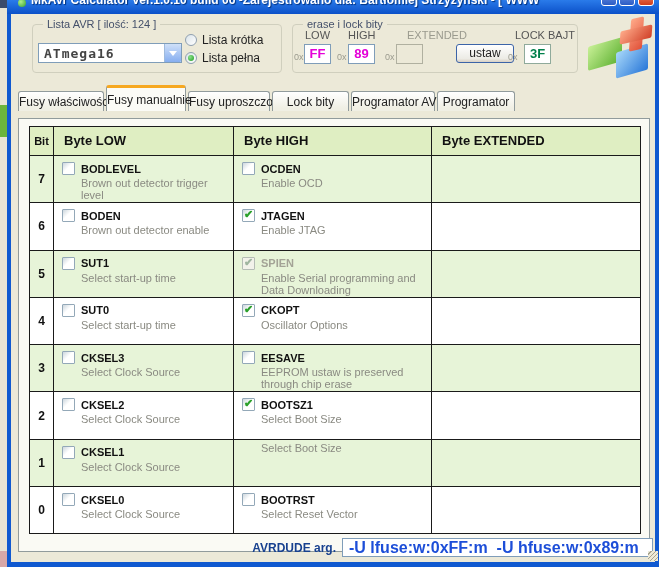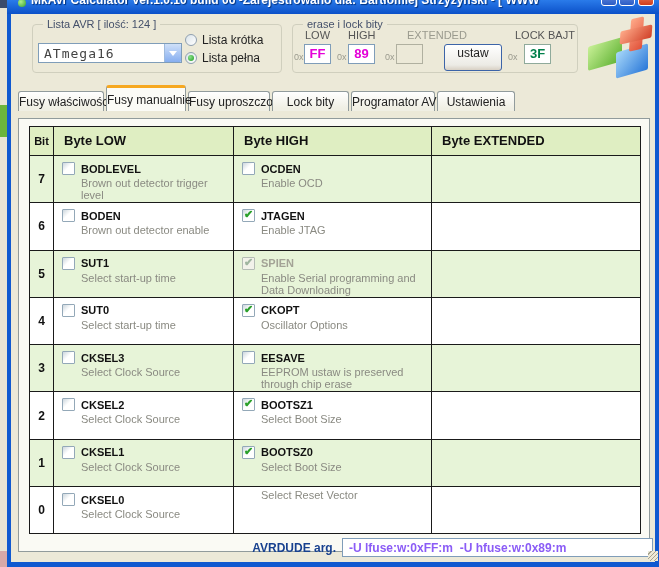--- a/index.html
+++ b/index.html
@@ -30,21 +30,21 @@
 
   
   .groupbox { border:1px solid #d0cfbe; border-radius:4px; background:transparent; }
   .group-caption { position:absolute; top:-7px; left:10px; background:#ece9d8;
                    padding:0 4px; font-size:11px; color:#44506a; }
   #group-avr  { left:21px;  top:24px; width:250px; height:49px; }
   #group-fuse { left:281px; top:24px; width:286px; height:49px; }
 
   
   #combo { left:5px; top:18px; width:144px; height:20px; background:#fff;
-           border:1px solid #7f9db9; }
+           border:1px solid #7f9db9;font-weight:bold; }
   #combo-value { left:5px; top:2px; font-family:"DejaVu Sans Mono", monospace;
                  font-size:13px; color:#444; letter-spacing:1px; }
   #combo-btn { right:0; top:0; width:17px; height:18px;
                background:linear-gradient(#cfe0f8,#86aef0);
                border-left:1px solid #9ebadd; border-radius:0 1px 1px 0; }
   #combo-arrow { left:4px; top:7px; width:0; height:0;
                  border-left:4px solid transparent; border-right:4px solid transparent;
                  border-top:5px solid #fff; }
 
   
@@ -60,21 +60,21 @@
   
   .hexlabel { position:absolute; font-size:11px; color:#555; }
   .hexlabel.disabled { color:#9a9a8e;margin-left:21px; }
   .ox { position:absolute; font-size:9px; color:#9a9a8e; }
   .hexbox { position:absolute; width:27px; height:20px; background:#fff;
             border:1px solid #7f9db9; text-align:center; font-weight:bold;
             font-size:13px; line-height:18px; }
   .hexbox.magenta { color:#e500d8; }
   .hexbox.green   { color:#00804b; border-color:#8faa9b; }
   .hexbox.disabled{ background:#ece9d8; border-color:#b0b0a0; }
-  #ustaw-btn { position:absolute; left:151px; top:19px; width:58px; height:27px;
+  #ustaw-btn { position:absolute; left:163px; top:19px; width:58px; height:19px;
                border:1px solid #3c64a8; border-radius:3px; font-size:12px; color:#222;
                background:linear-gradient(#ffffff,#ecebe5 80%,#d8d0c4); text-align:center;
                line-height:17px; }
 
   
   #logo { left:575px; top:16px; width:74px; height:68px; }
   .lg { position:absolute; border-radius:2px; }
   #lg-green { left:2px; top:26px; width:34px; height:24px;
               background:linear-gradient(135deg,#c8f096,#5cb030); transform:skewY(-16deg); }
   #lg-red-v { left:44px; top:2px; width:13px; height:32px;
@@ -120,21 +120,21 @@
   .checkbox.checked::after { content:"\2714"; position:absolute; left:1px; top:-2px;
               font-size:11px; font-weight:bold; color:#2ba02b; }
   .checkbox.disabled { border-color:#b5bdb5; background:#f2f2ea; }
   .checkbox.disabled.checked::after { color:#9fb59f; }
 
   
   #status-label { left:160px; top:541px; width:165px; text-align:right;
                   font-weight:bold; font-size:12px; color:#18418f; }
   #avrdude-input { left:331px; top:538px; width:311px; height:19px;
                    border:1px solid #7f9db9; background:#fff; font-weight:bold;
-                   font-size:12px; color:#8b5cf6; padding:0 0 0 6px;
+                   font-size:16px; color:#1d4ed8; padding:0 0 0 6px;
                    font-family:"Liberation Sans", sans-serif; }
   #grip { left:637px; top:551px; width:10px; height:10px;
           background:repeating-linear-gradient(135deg,#ece9d8 0 2px,#a8a48f 2px 3px); }
 </style>
 </head>
 <body>
 
 <div class="abs" id="desktop-strip">
   <div class="abs" id="strip-top"></div>
   <div class="abs" id="strip-green"></div>
@@ -192,21 +192,21 @@
   </div>
 
   <div class="abs" id="logo">
     <div class="lg" id="lg-green"></div>
     <div class="lg" id="lg-blue"></div>
     <div class="lg" id="lg-red-v"></div>
     <div class="lg" id="lg-red-h"></div>
   </div>
 
   <div class="abs" id="tabs">
-    <span class="tab" style="width:86px">Fusy właściwości</span><span class="tab active" style="width:80px">Fusy manualnie</span><span class="tab" style="width:82px">Fusy uproszczone</span><span class="tab" style="width:77px">Lock bity</span><span class="tab" style="width:84px">Programator AVR</span><span class="tab" style="width:78px">Ustawienia</span>
+    <span class="tab" style="width:86px">Fusy właściwości</span><span class="tab active" style="width:80px">Fusy manualnie</span><span class="tab" style="width:82px">Fusy uproszczone</span><span class="tab" style="width:77px">Lock bity</span><span class="tab" style="width:84px">Programator AVR</span><span class="tab" style="width:78px">Programator</span>
   </div>
 
   <div class="abs" id="tabpage">
     <div class="abs" id="fusetable">
       <div class="trow">
         <div class="hcell bit">Bit</div>
         <div class="hcell">Byte LOW</div>
         <div class="hcell">Byte HIGH</div>
         <div class="hcell">Byte EXTENDED</div>
       </div>
@@ -328,39 +328,39 @@
       <div class="trow">
         <div class="cell bit">1</div>
         <div class="cell fuse">
           <div class="fuse-top">
               <span class="checkbox"></span>
               <span class="fuse-name">CKSEL1</span>
             </div>
           <div class="fuse-desc">Select Clock Source</div>
         </div>
         <div class="cell fuse">
-          <div class="fuse-top">
-              <span class="checkbox checked"></span>
-              <span class="fuse-name">BOOTSZ0</span>
-            </div>
           <div class="fuse-desc">Select Boot Size</div>
         </div>
         <div class="cell"></div>
       </div>
 
       <div class="trow">
         <div class="cell bit">0</div>
         <div class="cell fuse">
           <div class="fuse-top">
               <span class="checkbox"></span>
               <span class="fuse-name">CKSEL0</span>
             </div>
           <div class="fuse-desc">Select Clock Source</div>
         </div>
         <div class="cell fuse">
+          <div class="fuse-top">
+              <span class="checkbox"></span>
+              <span class="fuse-name">BOOTRST</span>
+            </div>
           <div class="fuse-desc">Select Reset Vector</div>
         </div>
         <div class="cell"></div>
       </div>
     </div>
   </div>
 
   <div class="abs" id="status-label">AVRDUDE arg.</div>
   <input class="abs" id="avrdude-input" readonly="" value="-U lfuse:w:0xFF:m  -U hfuse:w:0x89:m" style="">
   <div class="abs" id="grip"></div>

